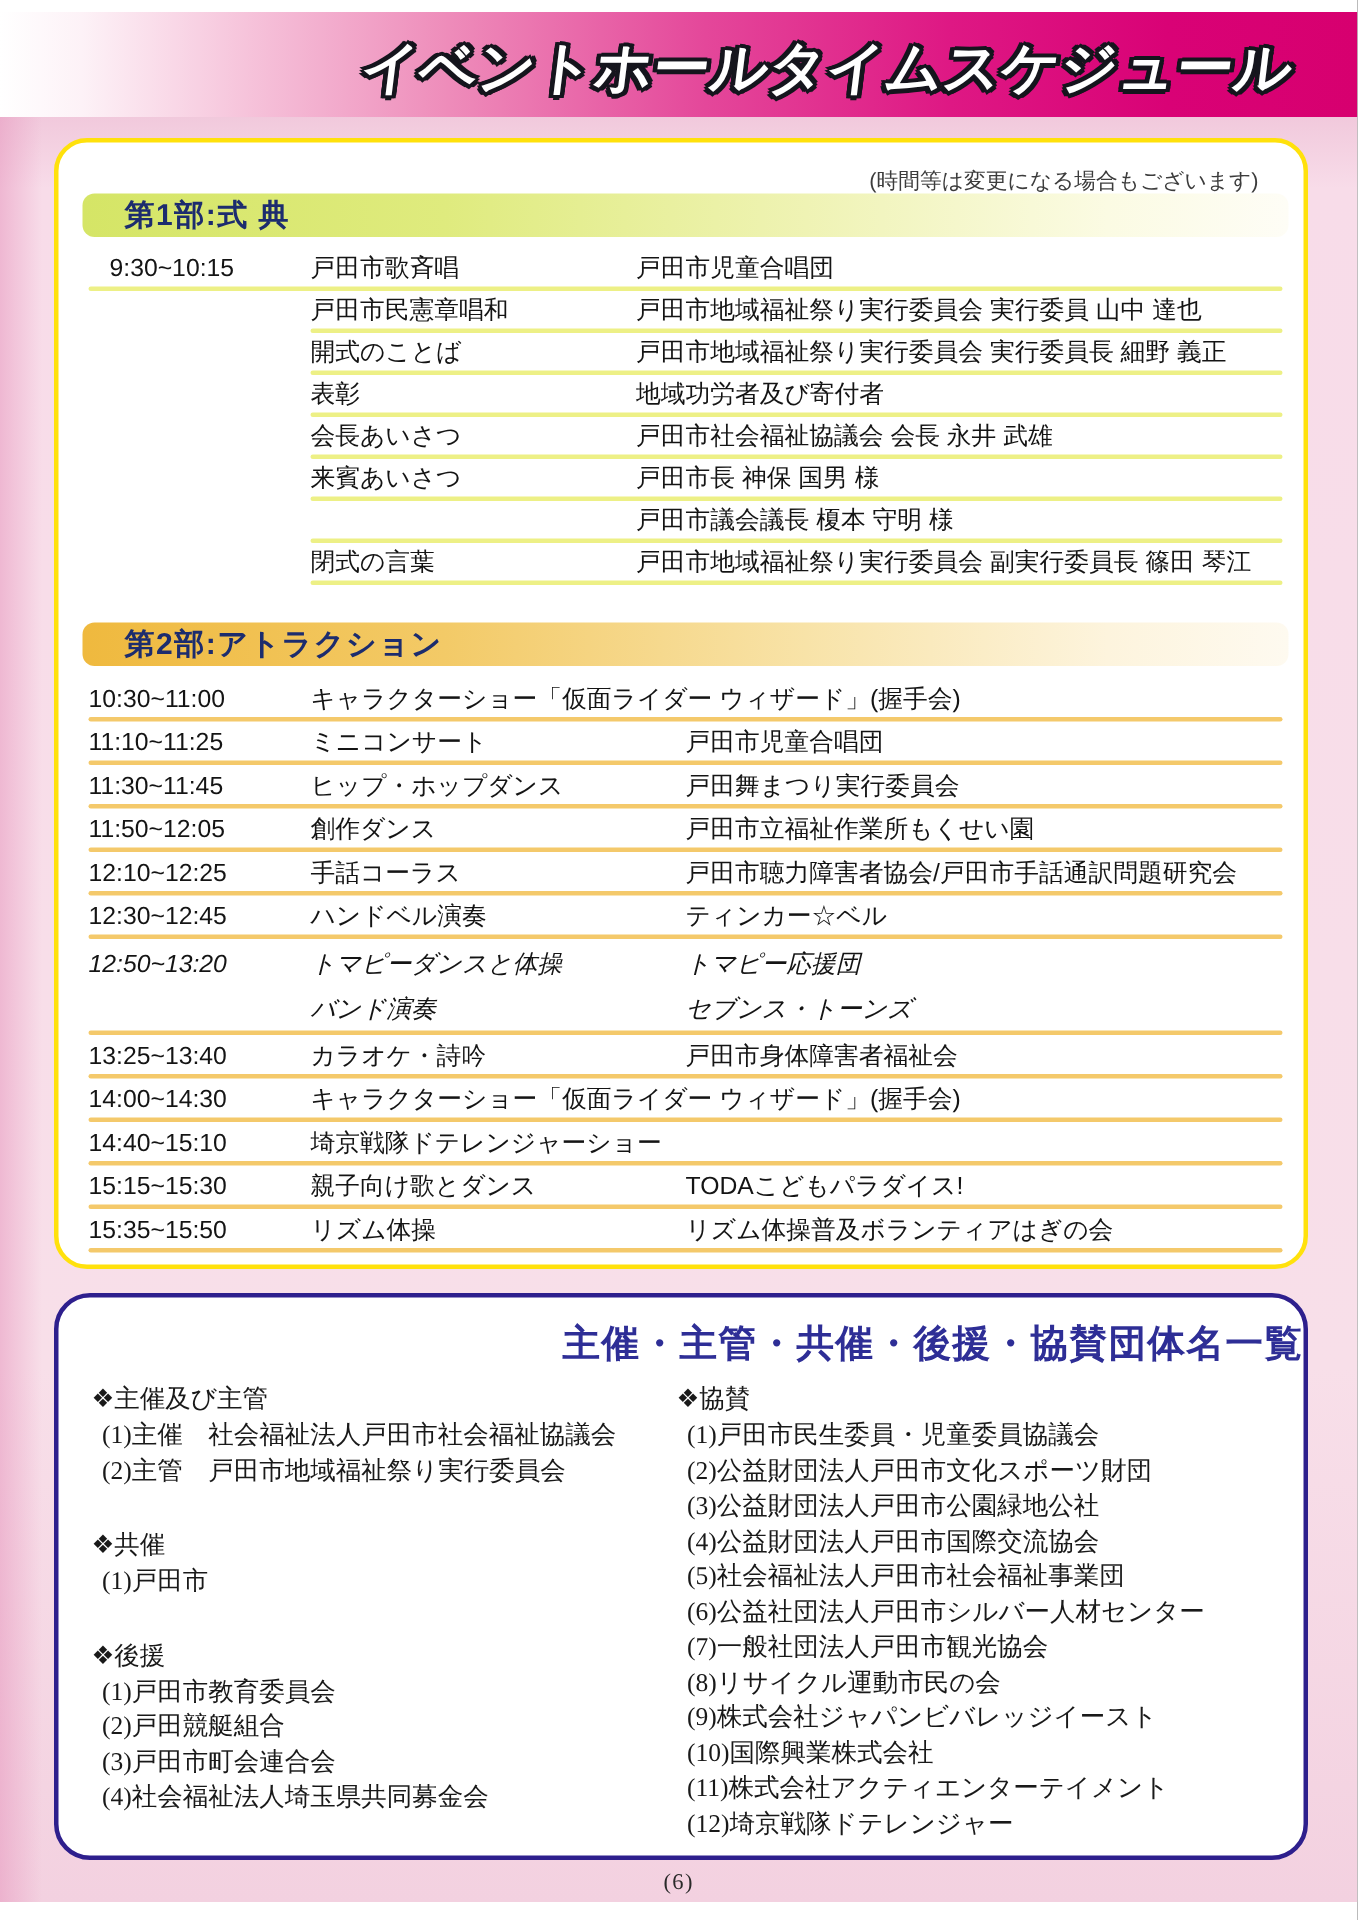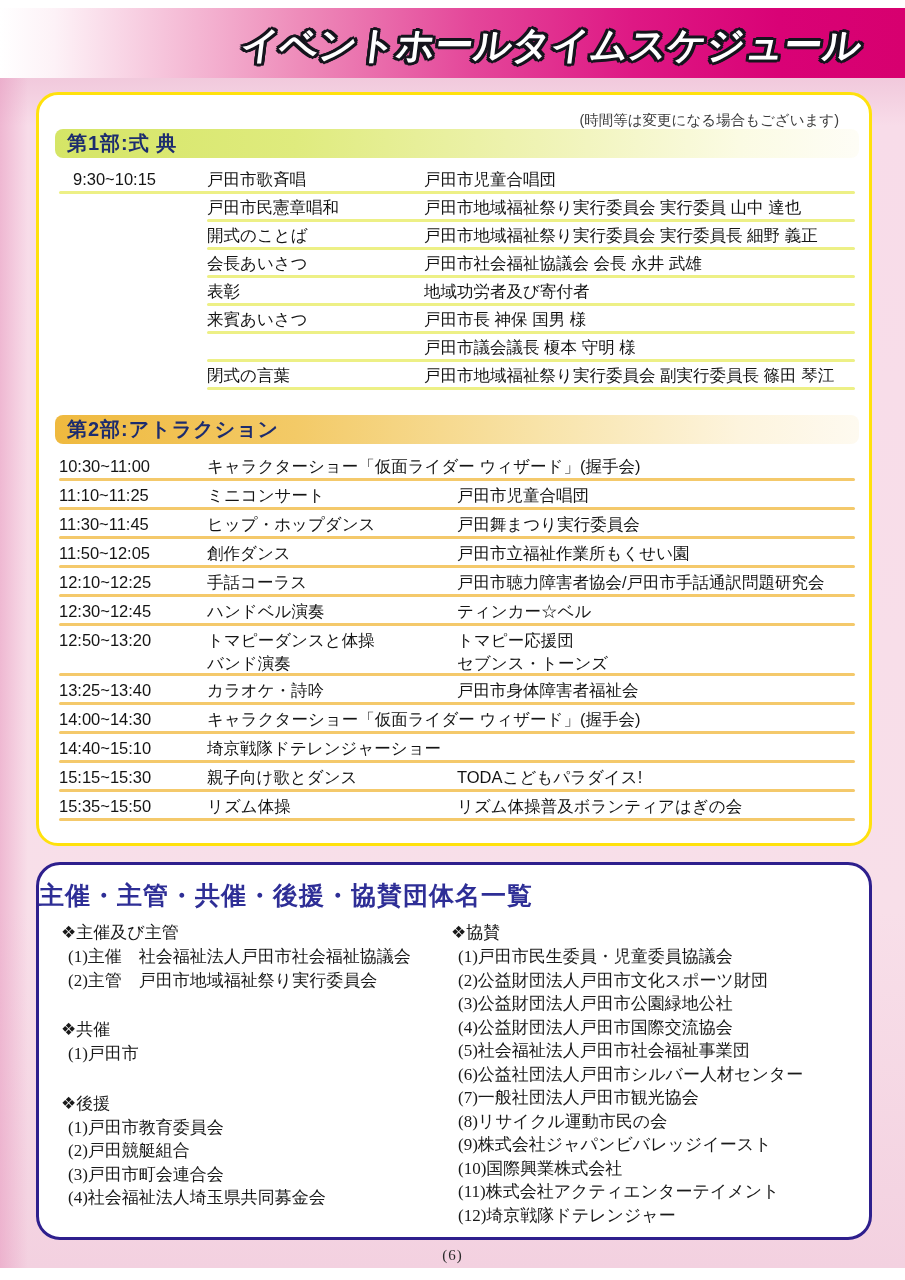--- a/index.html
+++ b/index.html
@@ -30,49 +30,49 @@
       linear-gradient(90deg, rgba(231,153,191,0.55) 0px, rgba(231,153,191,0) 28px),
       linear-gradient(180deg,#f1c9dc 0%,#f8dce9 4%,#f8dfe9 70%,#f3d1e0 100%);
   }
   .box{position:absolute; left:36px; width:830px; background:#ffffff;}
   .schedule-box{top:14px; height:748px; border:3px solid #ffe10c; border-radius:22px;}
   .orgs-box{top:784px; height:372px; border:3px solid #2e1f8d; border-radius:24px;}
   
   .note{position:absolute; top:16px; right:30px; font-size:14.5px; color:#3c3c3c; white-space:nowrap;}
   .sec-bar{
     position:absolute; left:16px; right:10px; height:29px; border-radius:8px;
-    display:flex; align-items:center; padding-left:12px; box-sizing:border-box;
+    display:flex; align-items:center; padding-left:28px; box-sizing:border-box;
     font-weight:bold; font-size:20px; color:#1c2c6e; letter-spacing:1px; white-space:nowrap;
   }
   .sec1-bar{top:34px;  background:linear-gradient(90deg,#d5e566 0%,#dfeb7e 30%,#eff3b4 60%,#fbfbe3 85%,#fefdf6 100%);}
   .sec2-bar{top:320px; background:linear-gradient(90deg,#efb93e 0%,#f3ca67 30%,#f8e3a8 60%,#fdf4dd 85%,#fefaf0 100%);}
   .rows{position:absolute; left:20px; right:14px;}
   .rows1{top:71px;}
   .rows2{top:357px;}
   .row{position:relative; height:28px;}
   .rows2 .row{height:29px;}
-  .rows2 .row.tall{height:50px;}
+  .rows2 .row.tall{height:64px;font-style:italic;}
   .c{
     position:absolute; top:50%; transform:translateY(-53%);
     white-space:nowrap; font-size:16.5px; color:#141414; line-height:1;
   }
   .row.tall .c.l1{top:27%; transform:translateY(-50%);}
   .row.tall .c.l2{top:73%; transform:translateY(-50%);}
   .t{left:0;}
   .rows1 .t{left:14px;text-align:right;}
   .p{left:148px;}
   .f{left:365px;}
   .rows2 .f{left:398px;}
   .rule{position:absolute; bottom:0; left:0; right:0; height:3px; border-radius:2px; display:block;}
   .rows1 .rule{background:#edf086;}
   .rows2 .rule{background:#f4c96b;}
   .rule.indent{left:148px;}
   
   .orgs-title{
-    position:absolute; top:14px; left:0; right:0; text-align:left;
+    position:absolute; top:14px; left:0; right:0; text-align:right;
     font-size:25px; font-weight:bold; color:#2e2e96; letter-spacing:1px; white-space:nowrap;
   }
   .orgs-col{
     position:absolute; top:56px;
     font-family:"Liberation Serif", serif; font-size:17px; color:#191919;
   }
   .col-left{left:22px; width:388px;}
   .col-right{left:412px; width:414px;}
   .org-group{margin-bottom:26px;}
   .org-heading{height:24px; line-height:24px; white-space:nowrap;}
@@ -112,27 +112,27 @@
           <span class="c p">戸田市民憲章唱和</span>
           <span class="c f">戸田市地域福祉祭り実行委員会 実行委員 山中 達也</span>
           <i class="rule indent"></i>
         </div>
         <div class="row">
           <span class="c p">開式のことば</span>
           <span class="c f">戸田市地域福祉祭り実行委員会 実行委員長 細野 義正</span>
           <i class="rule indent"></i>
         </div>
         <div class="row">
+          <span class="c p">表彰</span>
+          <span class="c f">地域功労者及び寄付者</span>
+          <i class="rule indent"></i>
+        </div>
+        <div class="row">
           <span class="c p">会長あいさつ</span>
           <span class="c f">戸田市社会福祉協議会 会長 永井 武雄</span>
-          <i class="rule indent"></i>
-        </div>
-        <div class="row">
-          <span class="c p">表彰</span>
-          <span class="c f">地域功労者及び寄付者</span>
           <i class="rule indent"></i>
         </div>
         <div class="row">
           <span class="c p">来賓あいさつ</span>
           <span class="c f">戸田市長 神保 国男 様</span>
           <i class="rule indent"></i>
         </div>
         <div class="row">
           <span class="c f">戸田市議会議長 榎本 守明 様</span>
           <i class="rule indent"></i>

